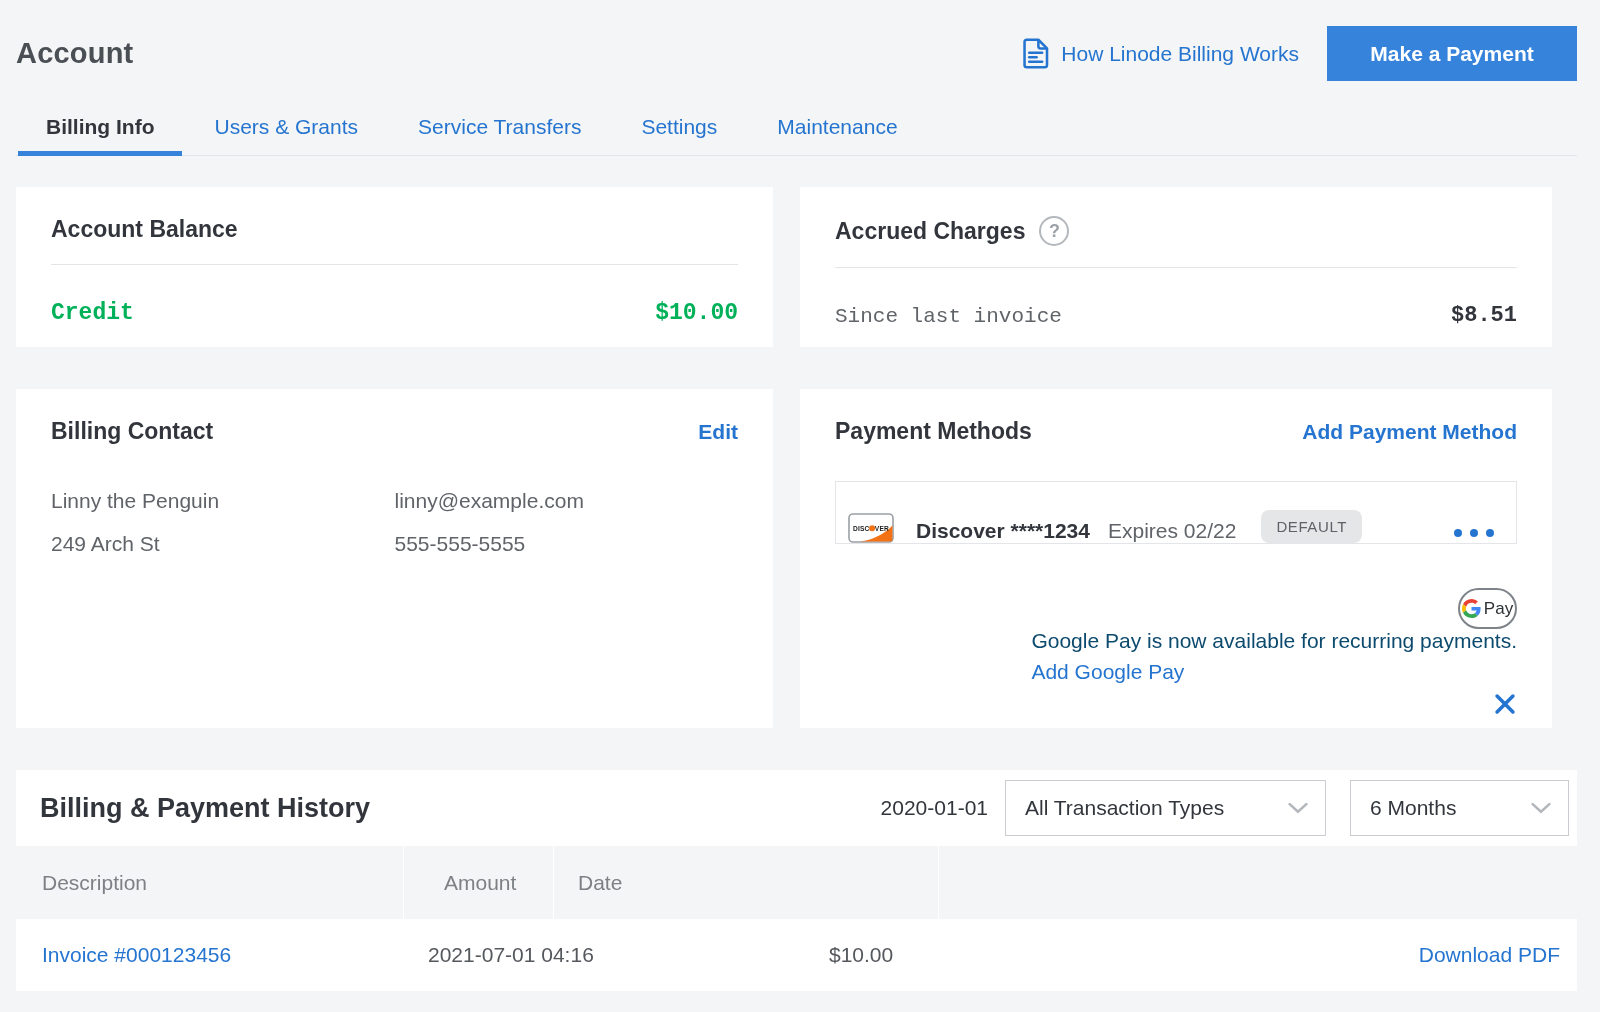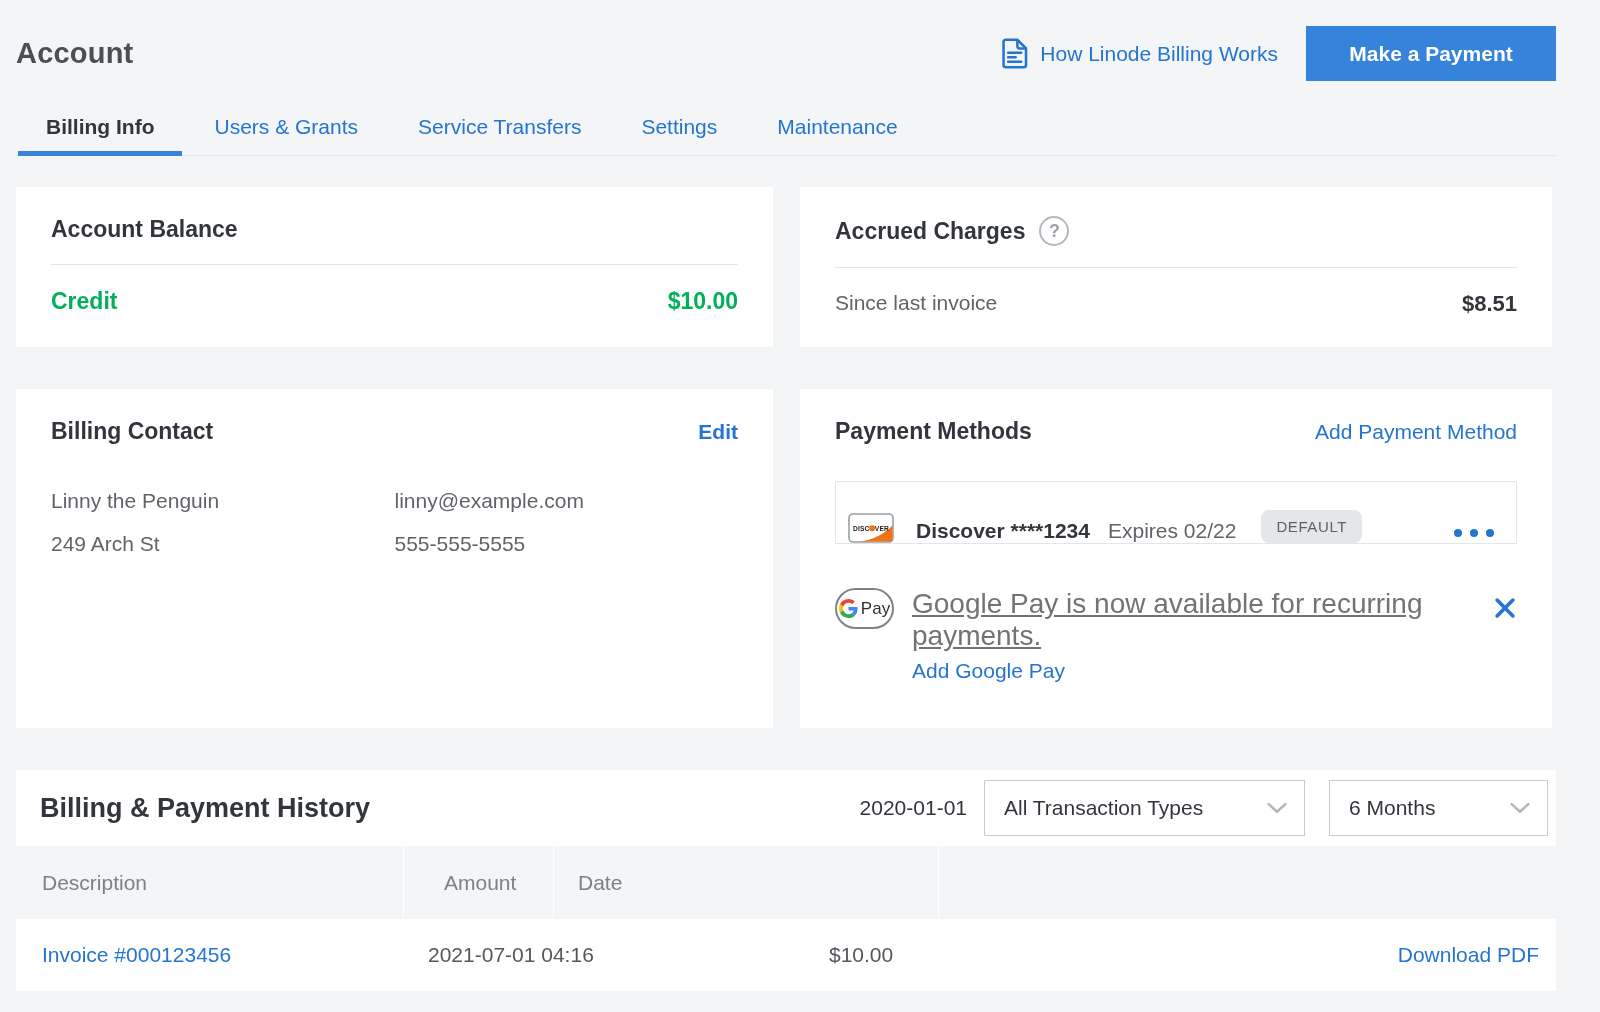--- a/index.html
+++ b/index.html
@@ -3,21 +3,21 @@
 <meta charset="utf-8">
 <style>
   * { box-sizing: border-box; margin: 0; padding: 0; }
   html, body { width: 1600px; height: 1012px; }
   body {
     background: #f4f5f6;
     font-family: "Liberation Sans", "DejaVu Sans", sans-serif;
     color: #32363c;
     overflow: hidden;
   }
-  .page { padding: 0 44px 0 16px; width: 1600px; }
+  .page { padding: 0 23px 0 16px; width: 1600px; }
 
   
   .top-bar { display: flex; align-items: center; justify-content: space-between; padding-top: 17px; height: 90px; }
   .page-title { font-size: 29px; font-weight: 700; color: #4a4f55; letter-spacing: .2px; }
   .top-actions { display: flex; align-items: center; gap: 28px; }
   .billing-help-link { display: flex; align-items: center; gap: 12px; color: #2575d0; font-size: 21px; cursor: pointer; text-decoration: none; }
   .primary-btn {
     background: #3683dc; color: #fff; border: none; border-radius: 0;
     font-size: 21px; font-weight: 700; padding: 0 34px; height: 55px; min-width: 250px;
     font-family: inherit; cursor: pointer;
@@ -32,27 +32,27 @@
   }
 
   
   .cards { display: grid; grid-template-columns: 757px 752px; column-gap: 27px; row-gap: 42px; margin-top: 31px; }
   .card { background: #fff; padding: 0 35px; }
   .card.small { height: 160px; }
   .card.tall { height: 339px; }
   .card-title-row { display: flex; align-items: center; justify-content: space-between; padding: 29px 0 0; }
   .card-title { font-size: 23px; font-weight: 700; color: #32363c; display: flex; align-items: center; gap: 14px; }
   .ruled { border-bottom: 1px solid #e3e5e8; padding-bottom: 21px; }
-  .amount-row { display: flex; align-items: flex-start; justify-content: space-between; margin-top: 23px; font-size: 22px; }
+  .amount-row { display: flex; align-items: flex-end; justify-content: space-between; margin-top: 35px; font-size: 22px; font-family: Liberation Mono, monospace; }
   .credit-label, .credit-amount { color: #00b159; font-weight: 700; font-size: 23px; }
   .muted-label { color: #606469; font-size: 21px; }
   .dark-amount { color: #32363c; font-weight: 700; font-size: 22px; }
   .text-link { color: #2575d0; cursor: pointer; text-decoration: none; }
   .edit-link { font-size: 21px; font-weight: 700; }
-  .add-link { font-size: 21px; font-weight: 400; }
+  .add-link { font-size: 21px; font-weight: 700; }
 
   .help-icon {
     width: 30px; height: 30px; border: 2px solid #b4b8bd; border-radius: 50%;
     display: inline-flex; align-items: center; justify-content: center;
     color: #9da2a8; font-size: 18px; font-weight: 700; cursor: pointer;
   }
   .help-icon::after { content: "?"; }
 
   
   .contact-grid { display: flex; margin-top: 34px; font-size: 21px; color: #606469; }
@@ -66,28 +66,28 @@
   }
   .card-name { font-size: 21px; font-weight: 700; color: #32363c; margin-left: 22px; }
   .card-expiry { font-size: 21px; color: #606469; margin-left: 18px; }
   .default-badge {
     margin-left: auto; background: #e5e6e8; color: #5c6268; border-radius: 8px;
     font-size: 15px; letter-spacing: .6px; padding: 8px 15px; font-weight: 400;
   }
   .dots-menu { display: flex; gap: 8px; margin-left: 90px; cursor: pointer; padding: 6px 2px; }
   .dots-menu i { width: 8px; height: 8px; border-radius: 50%; background: #2575d0; }
 
-  .gpay-row { display: flex; margin-top: 44px; align-items: flex-start; }
+  .gpay-row { display: flex; margin-top: 44px; align-items: flex-end; flex-direction: column; }
   .gpay-pill {
     width: 59px; height: 41px; border: 2px solid #7e8389; border-radius: 21px;
     display: flex; align-items: center; justify-content: center; gap: 3px; background: #fff; flex: none;
   }
   .gpay-pill .pay-word { font-size: 17px; color: #2d3135; }
   .gpay-text { margin-left: 18px; }
-  .gpay-msg { font-size: 28px; color: #737373; text-decoration: underline; }
+  .gpay-msg { font-size: 21px; color: #0c4a6e; }
   .gpay-add { display: inline-block; font-size: 21px; margin-top: 7px; }
   .gpay-close { margin-left: auto; margin-top: 8px; cursor: pointer; }
 
   
   .history { margin-top: 42px; background: #fff; }
   .history-header { display: flex; align-items: center; height: 76px; padding: 0 8px 0 24px; }
   .history-title { font-size: 27px; font-weight: 700; color: #32363c; }
   .history-filters { margin-left: auto; display: flex; align-items: center; }
   .start-date { font-size: 21px; color: #32363c; margin-right: 17px; }
   .select-box {

